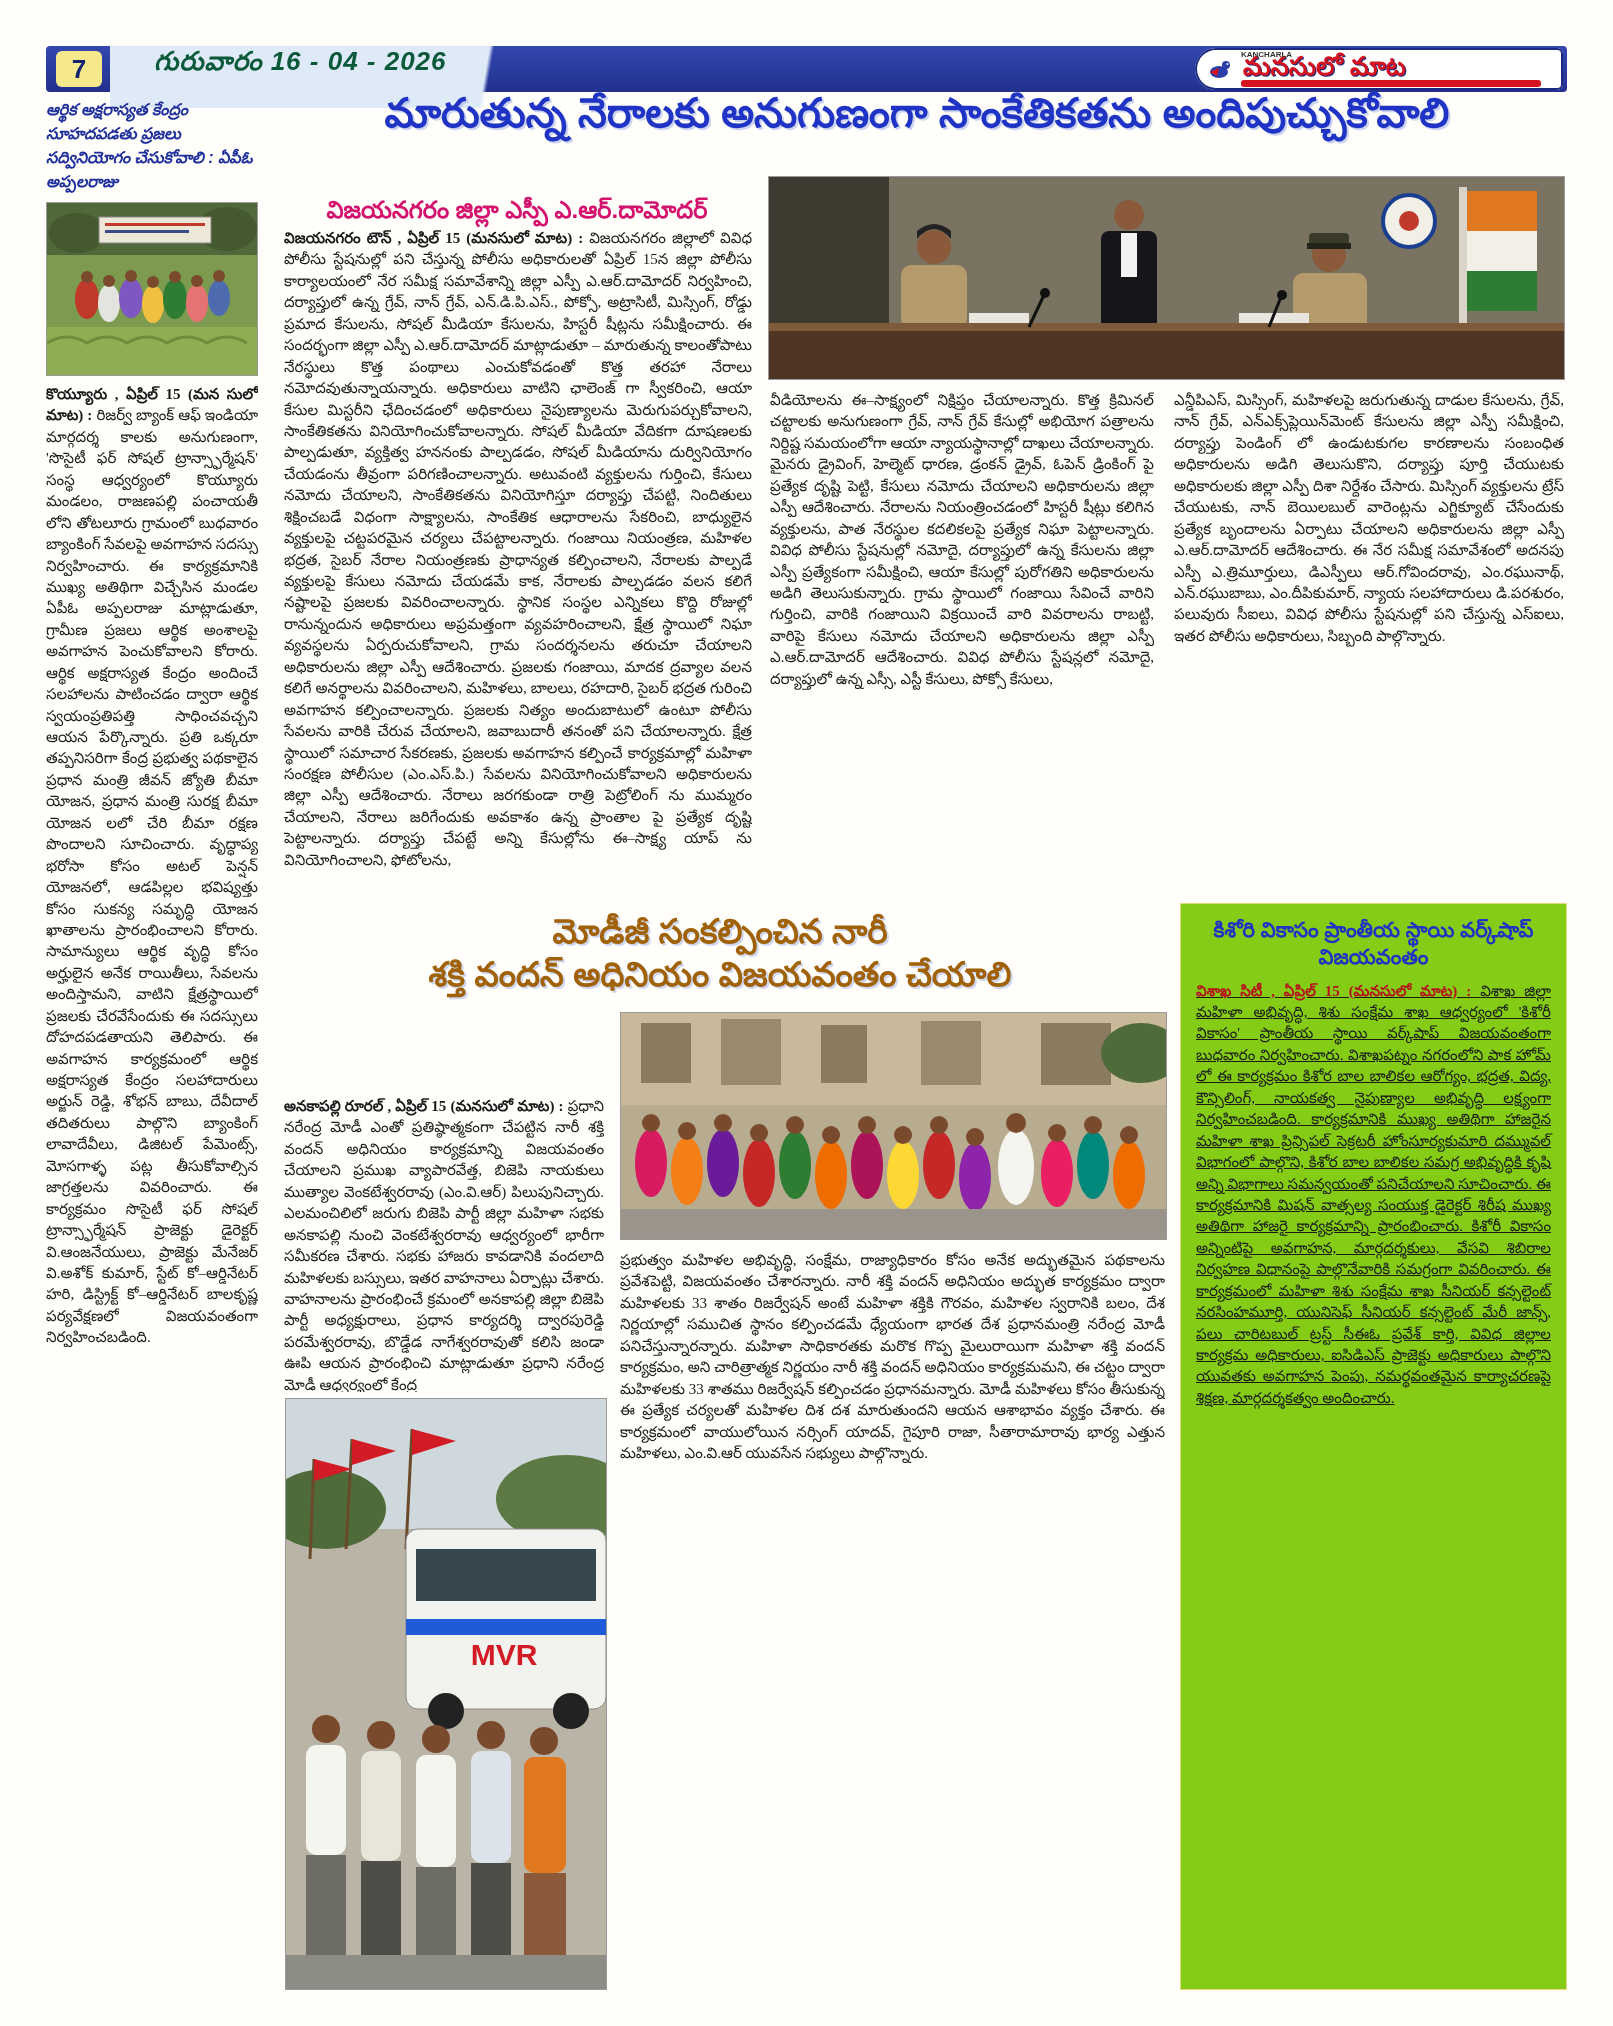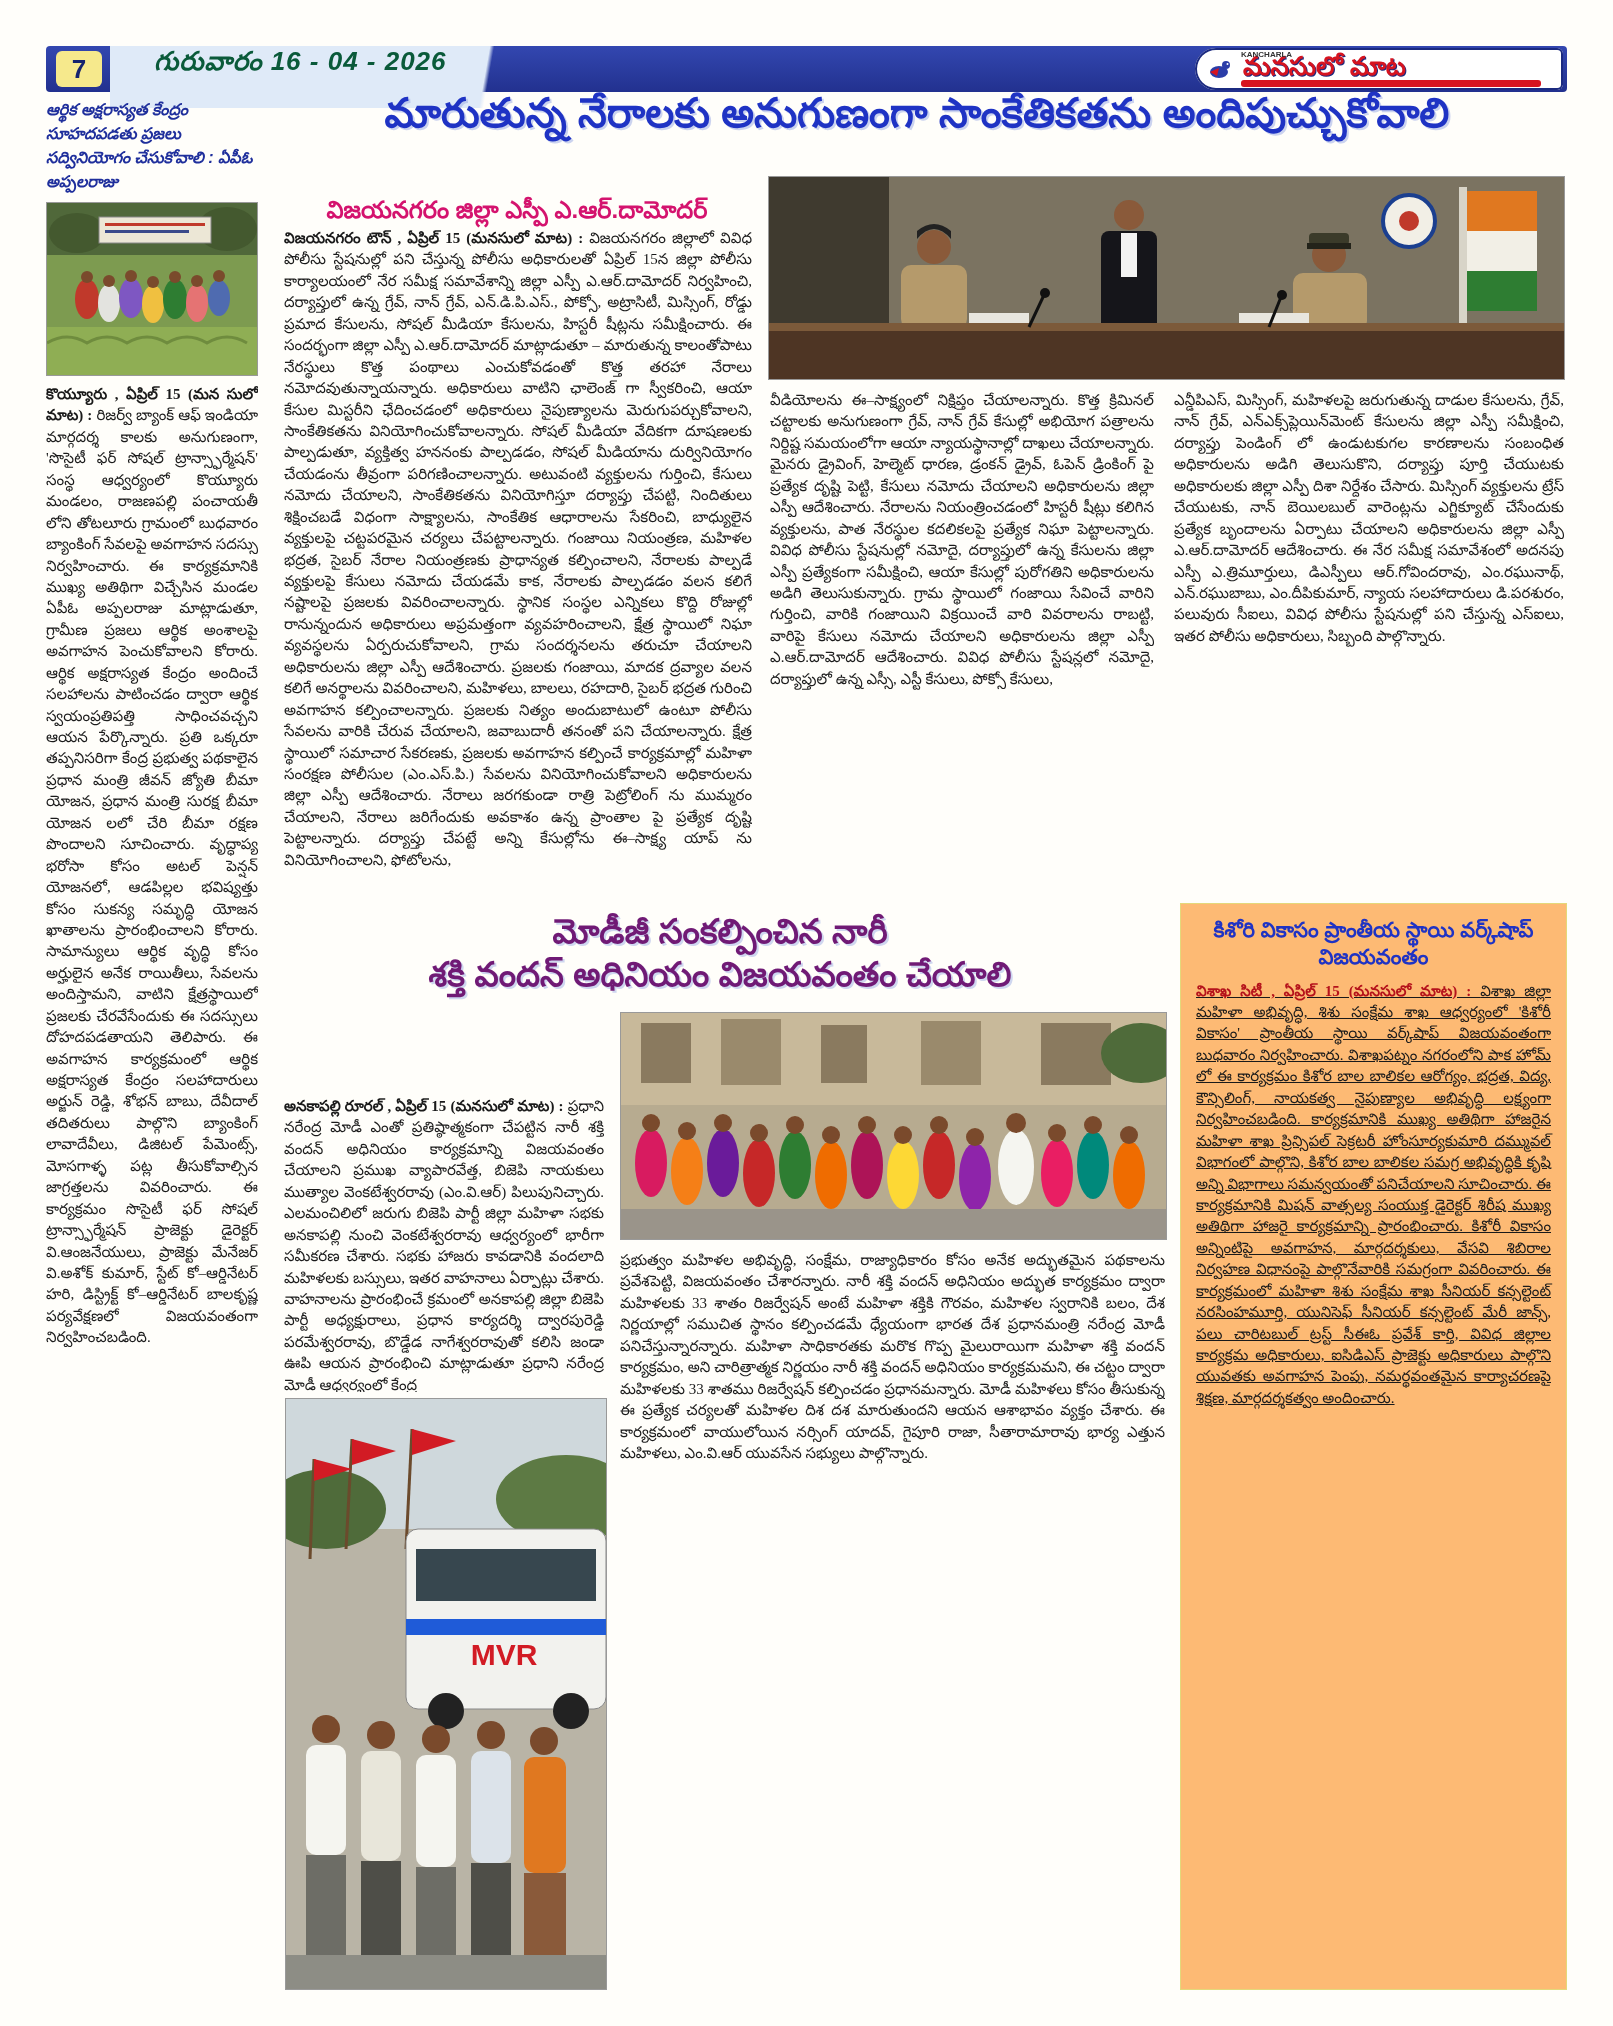--- a/index.html
+++ b/index.html
@@ -31,27 +31,27 @@
   
   #mainheadline{left:268px;top:90px;width:1298px;text-align:center;font:800 41px "Liberation Sans",sans-serif;
                 color:#1f33c4;text-shadow:2px 2px 0 rgba(160,175,230,.55);}
   #subhead{left:282px;top:196px;width:470px;text-align:center;font:700 24px "Liberation Sans",sans-serif;color:#d4136e;}
   .newscol{overflow:hidden;}
   #col1{left:284px;top:228px;width:468px;height:668px;}
   #col2{left:770px;top:390px;width:384px;height:506px;}
   #col3{left:1174px;top:390px;width:390px;height:506px;}
   
   #art2headline{left:278px;top:910px;width:884px;text-align:center;font:800 34px "Liberation Sans",sans-serif;
-                color:#701a75;line-height:1.25;text-shadow:2px 2px 0 rgba(160,175,230,.5);}
+                color:#a16207;line-height:1.25;text-shadow:2px 2px 0 rgba(160,175,230,.5);}
   #pointsbox{left:292px;top:1032px;width:316px;border-left:5px solid #d21b24;padding-left:8px;}
   .pointline{font:700 14px/1.45 "Liberation Sans",sans-serif;color:#d21b24;}
   #art2col1{left:284px;top:1096px;width:320px;height:296px;}
   #art2col2{left:620px;top:1250px;width:545px;height:738px;}
   
-  #yellowbox{left:1180px;top:903px;width:387px;height:1087px;background:#fdba74;border:1px solid #e4d87a;
+  #yellowbox{left:1180px;top:903px;width:387px;height:1087px;background:#84cc16;border:1px solid #e4d87a;
              box-sizing:border-box;padding:12px 14px;overflow:hidden;}
   #art3headline{text-align:center;font:800 21px "Liberation Sans",sans-serif;color:#1f33c4;line-height:1.3;margin-bottom:10px;}
   #art3 .dateline{color:#b5121b;}
   svg text{font-family:"Liberation Sans",sans-serif;}
 </style>
 </head>
 <body>
 
 <div id="page">
 

